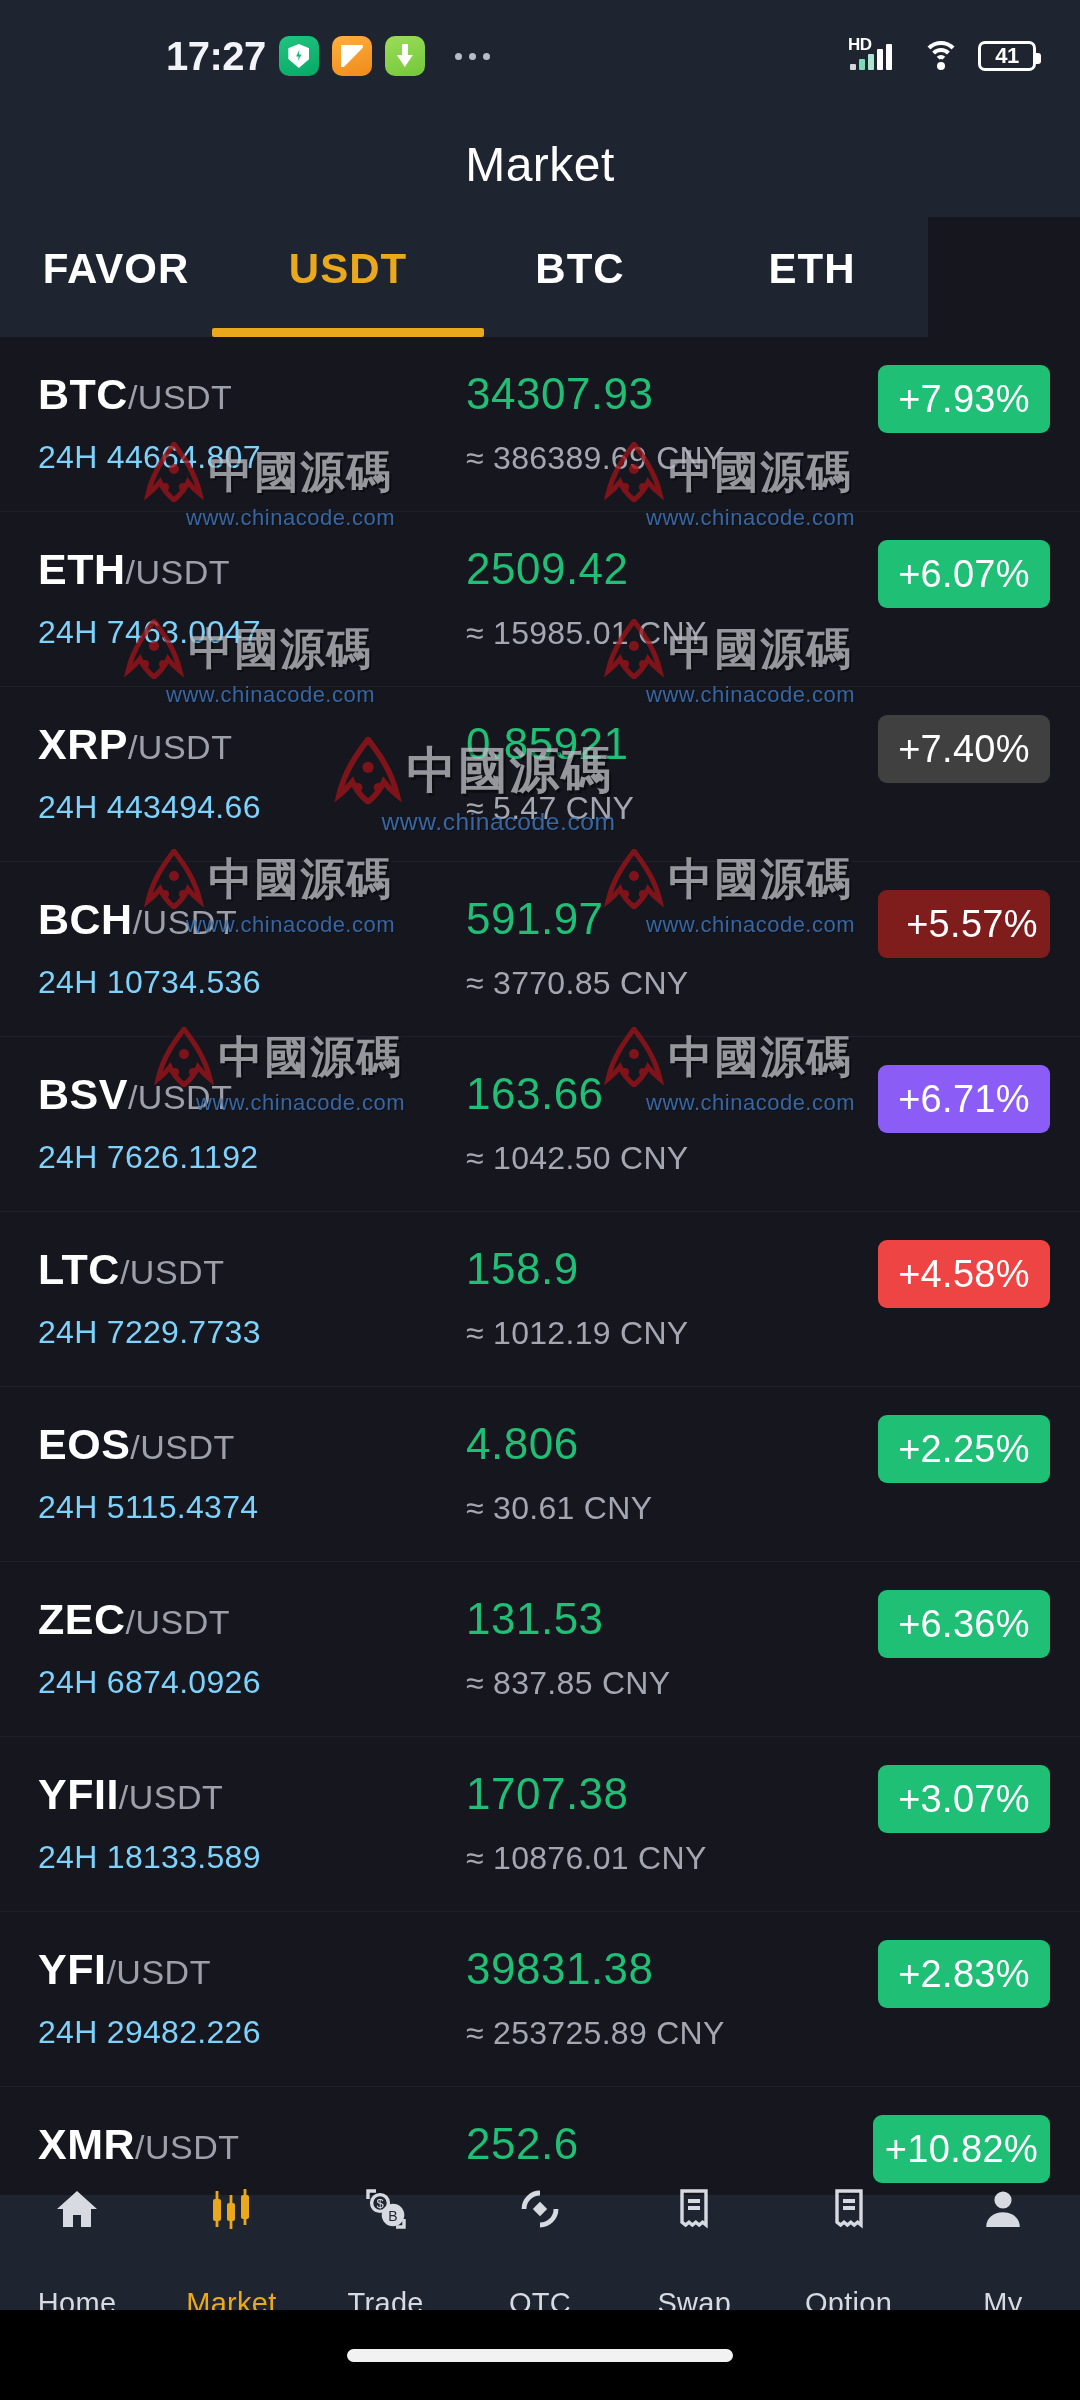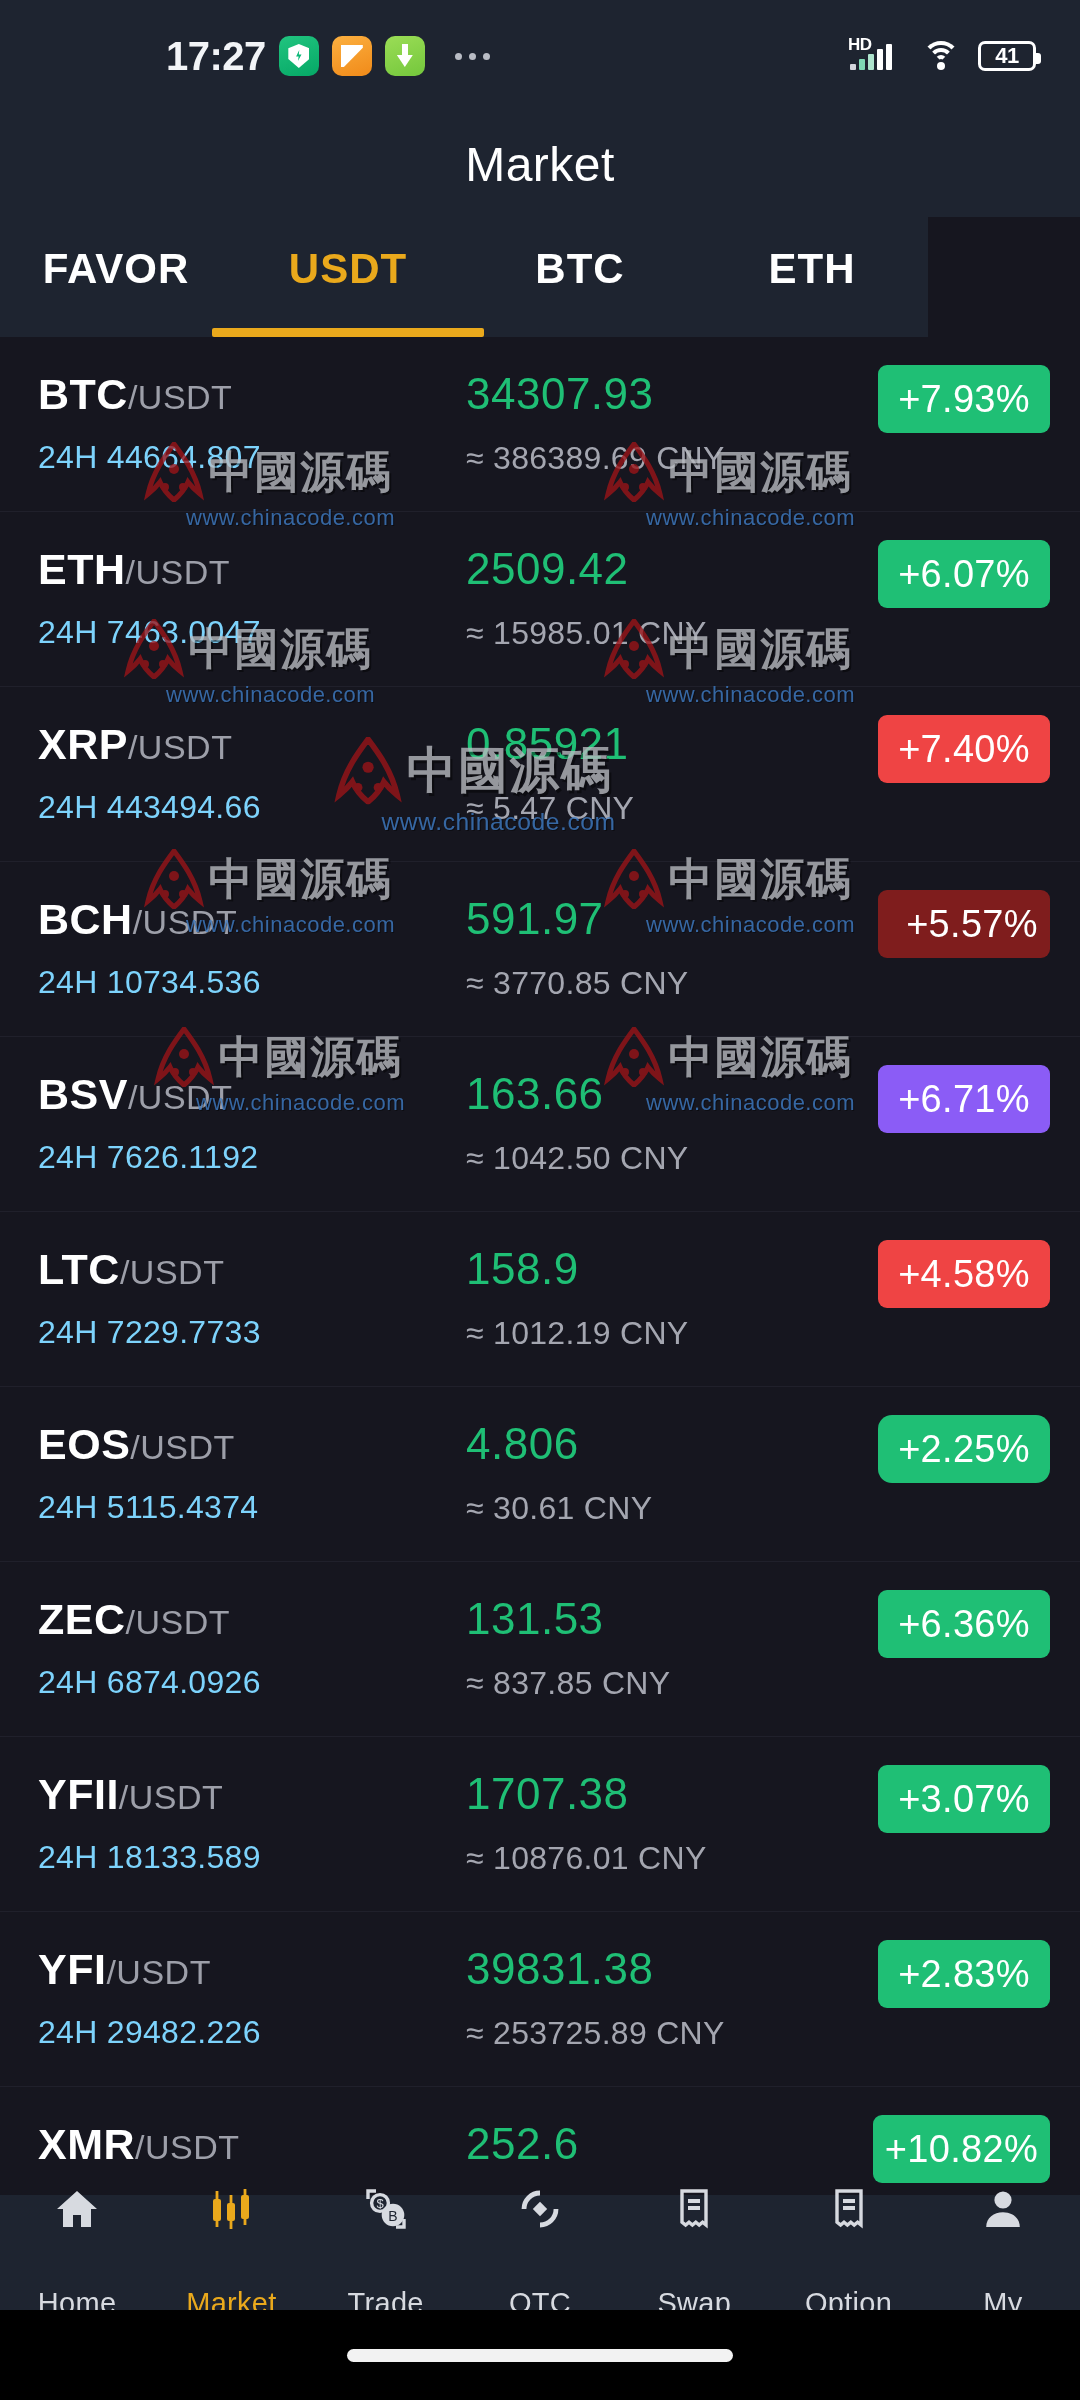--- a/index.html
+++ b/index.html
@@ -329,21 +329,21 @@
         <div class="r-cny">≈ 15985.01 CNY</div>
         <div class="r-badge" style="background: rgb(31, 191, 117);">
           <span class="pct">+6.07%</span>
         </div>
       </div>
       <div class="row">
         <div class="r-pair"><span class="base">XRP</span><span class="quote">/USDT</span></div>
         <div class="r-vol">24H  443494.66</div>
         <div class="r-price" style="color: rgb(31, 191, 117);">0.85921</div>
         <div class="r-cny">≈ 5.47 CNY</div>
-        <div class="r-badge" style="background: #ef4444;">
+        <div class="r-badge" style="background: #404040;">
           <span class="pct">+7.40%</span>
         </div>
       </div>
       <div class="row">
         <div class="r-pair"><span class="base">BCH</span><span class="quote">/USDT</span></div>
         <div class="r-vol">24H  10734.536</div>
         <div class="r-price" style="color: rgb(31, 191, 117);">591.97</div>
         <div class="r-cny">≈ 3770.85 CNY</div>
         <div class="r-badge" style="background: #7f1d1d; padding-left: 28px;">
           <span class="pct">+5.57%</span>
@@ -365,21 +365,21 @@
         <div class="r-cny">≈ 1012.19 CNY</div>
         <div class="r-badge" style="background: #ef4444;">
           <span class="pct">+4.58%</span>
         </div>
       </div>
       <div class="row">
         <div class="r-pair"><span class="base">EOS</span><span class="quote">/USDT</span></div>
         <div class="r-vol">24H  5115.4374</div>
         <div class="r-price" style="color: rgb(31, 191, 117);">4.806</div>
         <div class="r-cny">≈ 30.61 CNY</div>
-        <div class="r-badge" style="background: rgb(31, 191, 117); border-radius: 14px;">
+        <div class="r-badge" style="background: rgb(31, 191, 117);">
           <span class="pct">+2.25%</span>
         </div>
       </div>
       <div class="row">
         <div class="r-pair"><span class="base">ZEC</span><span class="quote">/USDT</span></div>
         <div class="r-vol">24H  6874.0926</div>
         <div class="r-price" style="color: rgb(31, 191, 117);">131.53</div>
         <div class="r-cny">≈ 837.85 CNY</div>
         <div class="r-badge" style="background: rgb(31, 191, 117);">
           <span class="pct">+6.36%</span>

